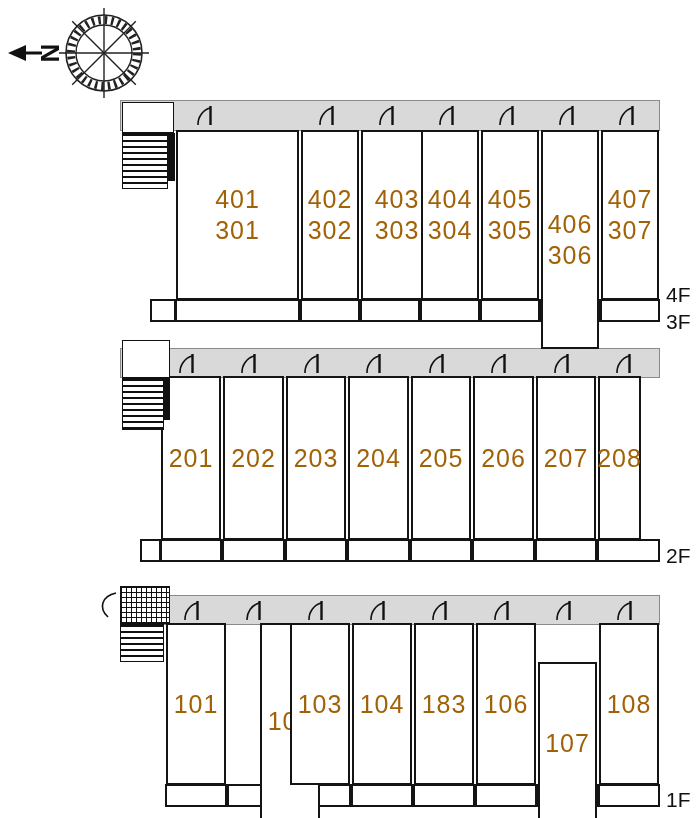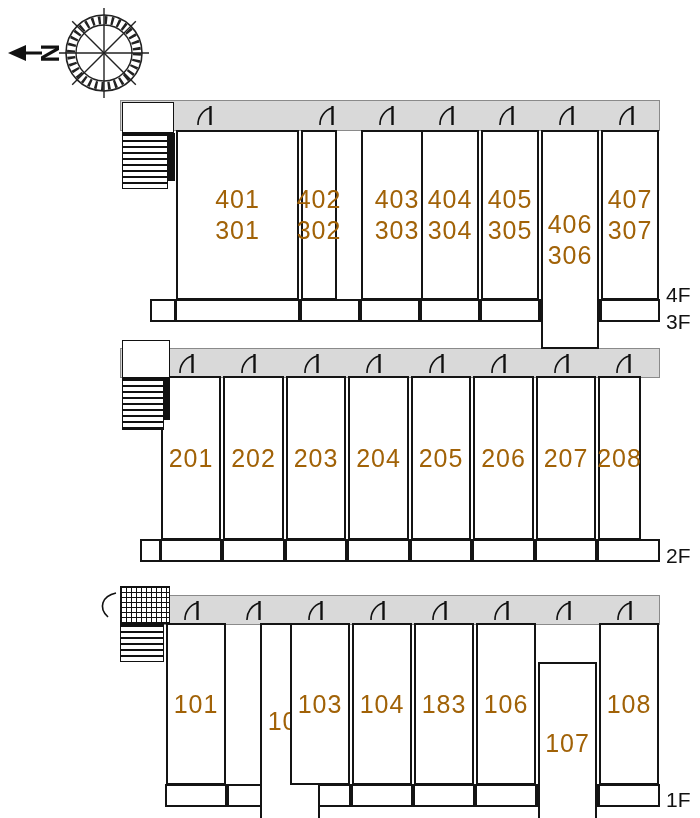--- a/index.html
+++ b/index.html
@@ -75,21 +75,21 @@
       </svg></div>
   <div class="door" style="left:618px;top:104px;"><svg width="20" height="24" viewBox="0 0 20 24">
         <path d="M2 21 A17 17 0 0 1 14 4" fill="none" stroke="#111" stroke-width="1.6"></path>
         <line x1="14.5" y1="2" x2="14.5" y2="21" stroke="#111" stroke-width="2.4"></line>
       </svg></div>
 
   <div class="room" style="left:176px;top:130px;width:123px;height:170px;">
     <span>401</span>
     <span>301</span>
   </div>
-  <div class="room" style="left:301px;top:130px;width:36px;height:170px;">
+  <div class="room" style="left:301px;top:130px;width:58px;height:170px;">
     <span>402</span>
     <span>302</span>
   </div>
   <div class="room" style="left:361px;top:130px;width:72px;height:170px;">
     <span>403</span>
     <span>303</span>
   </div>
   <div class="room" style="left:421px;top:130px;width:58px;height:170px;">
     <span>404</span>
     <span>304</span>

